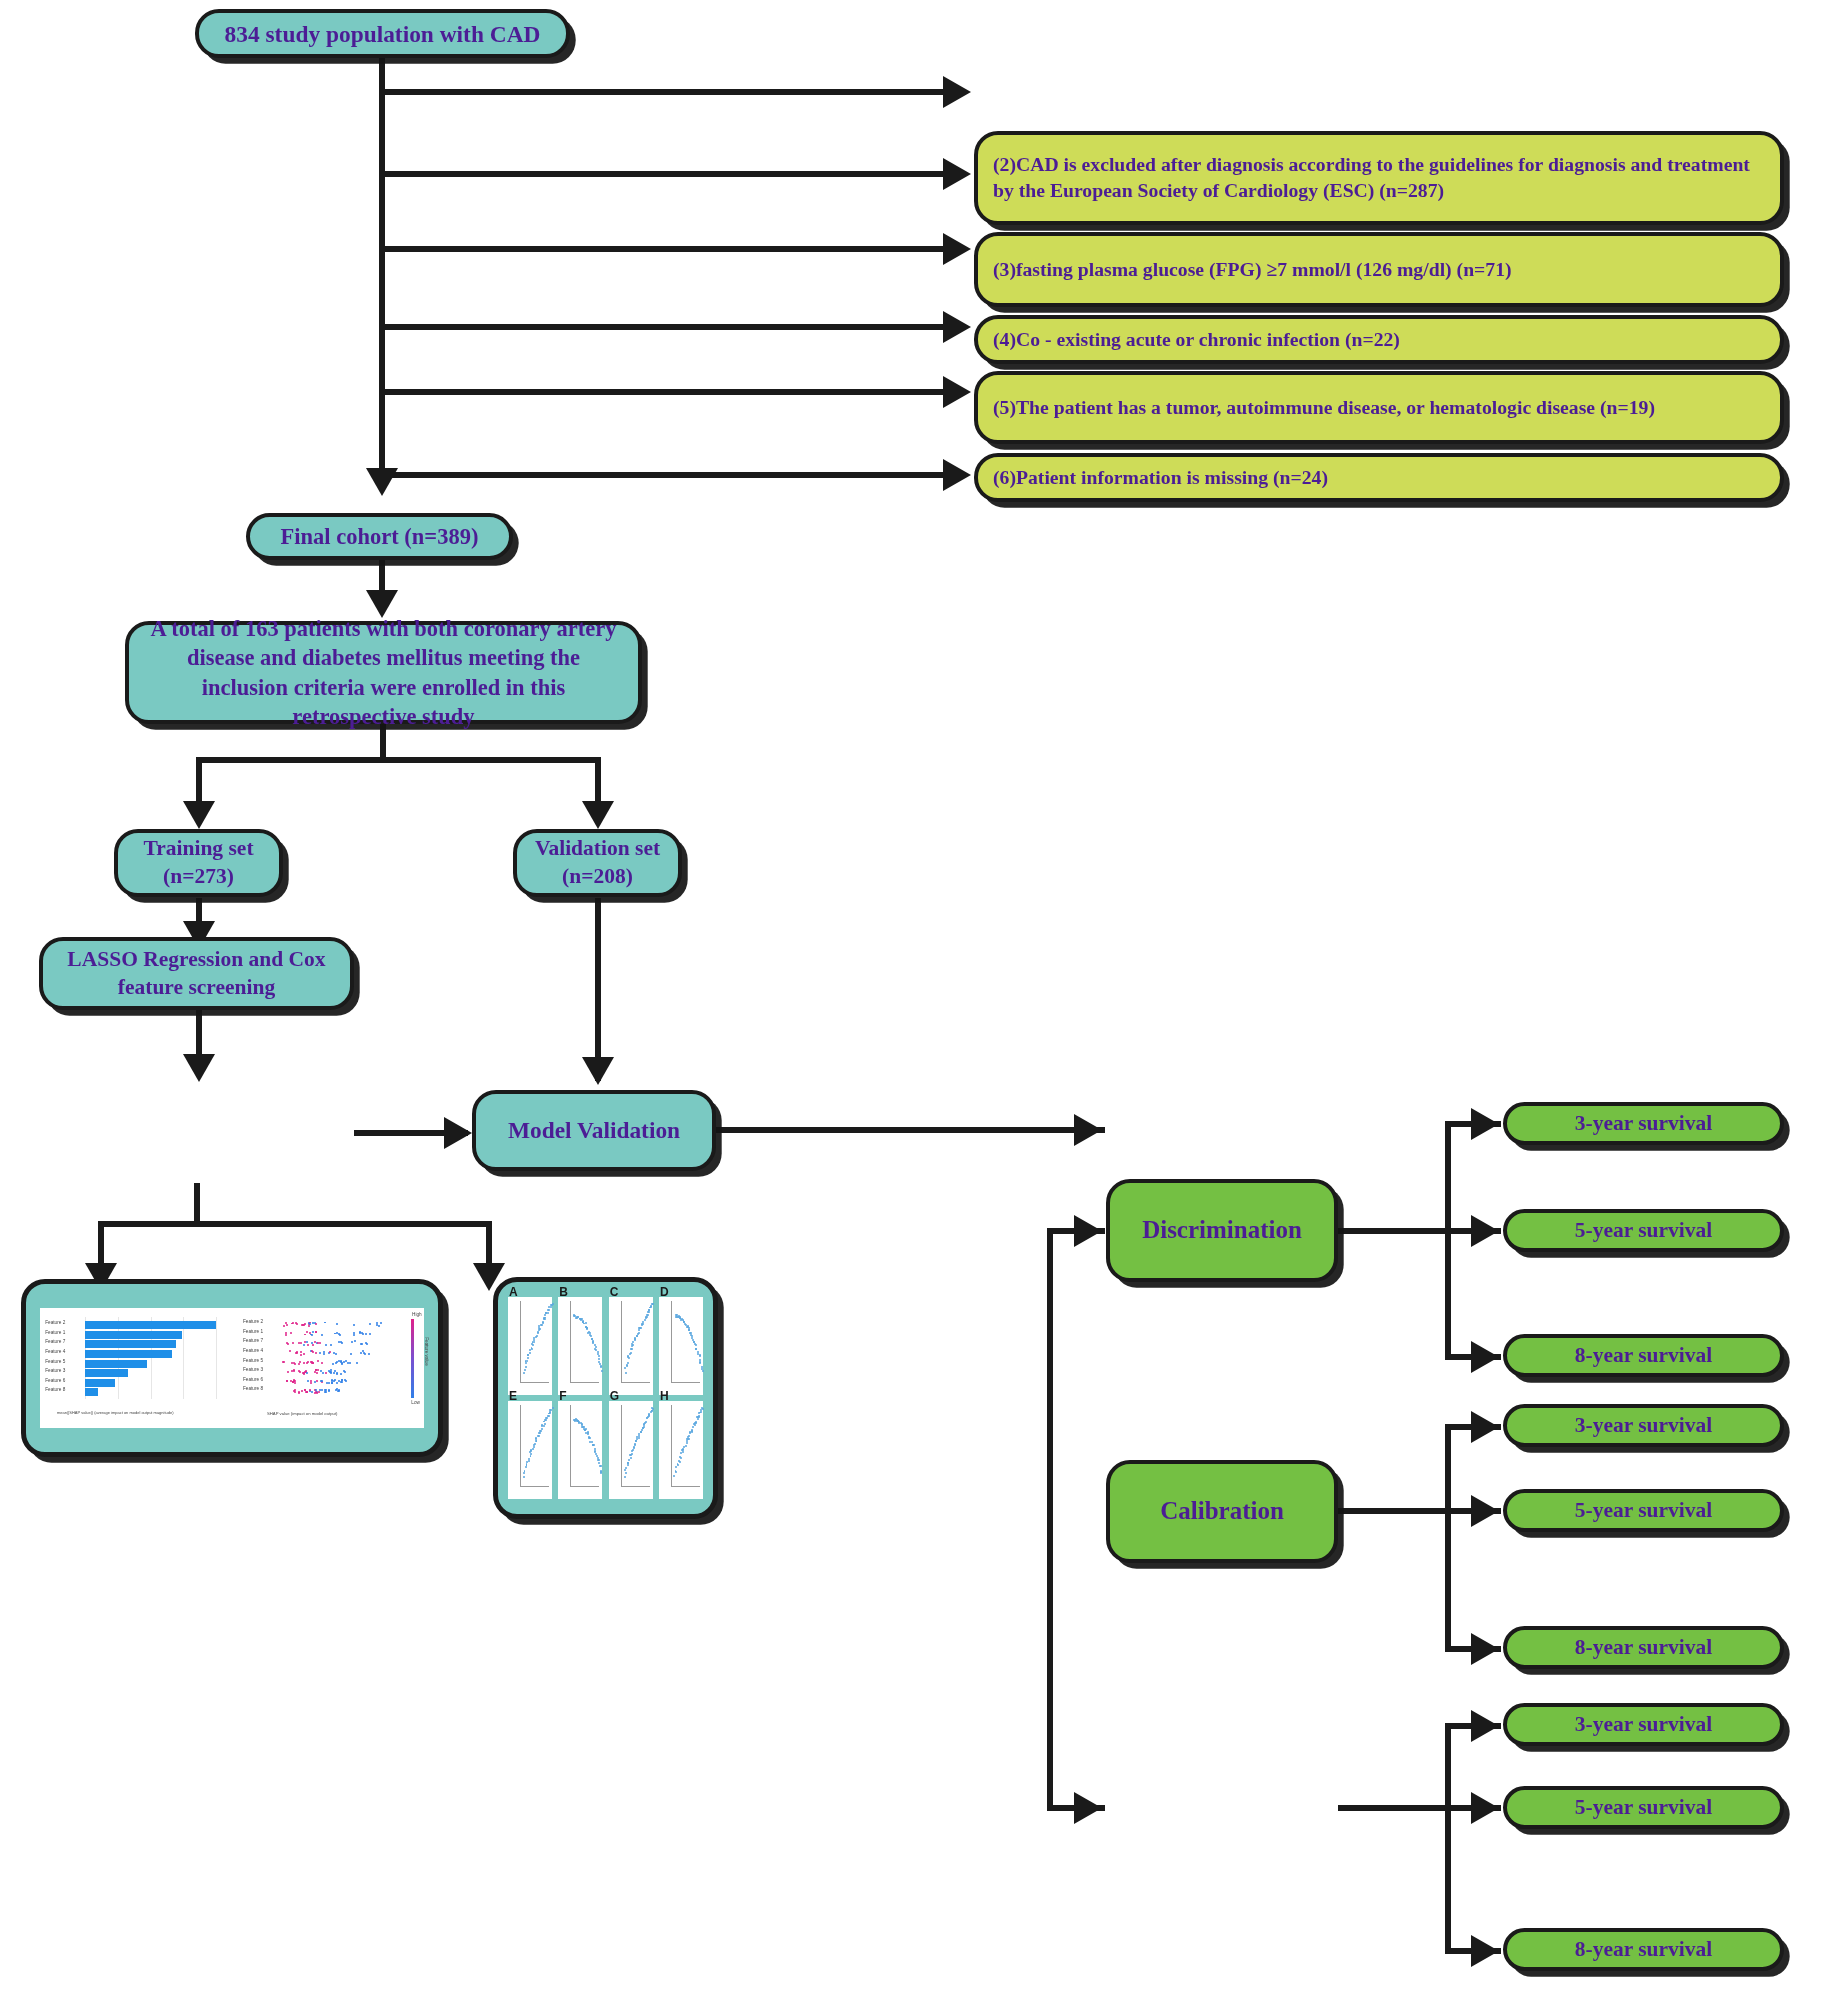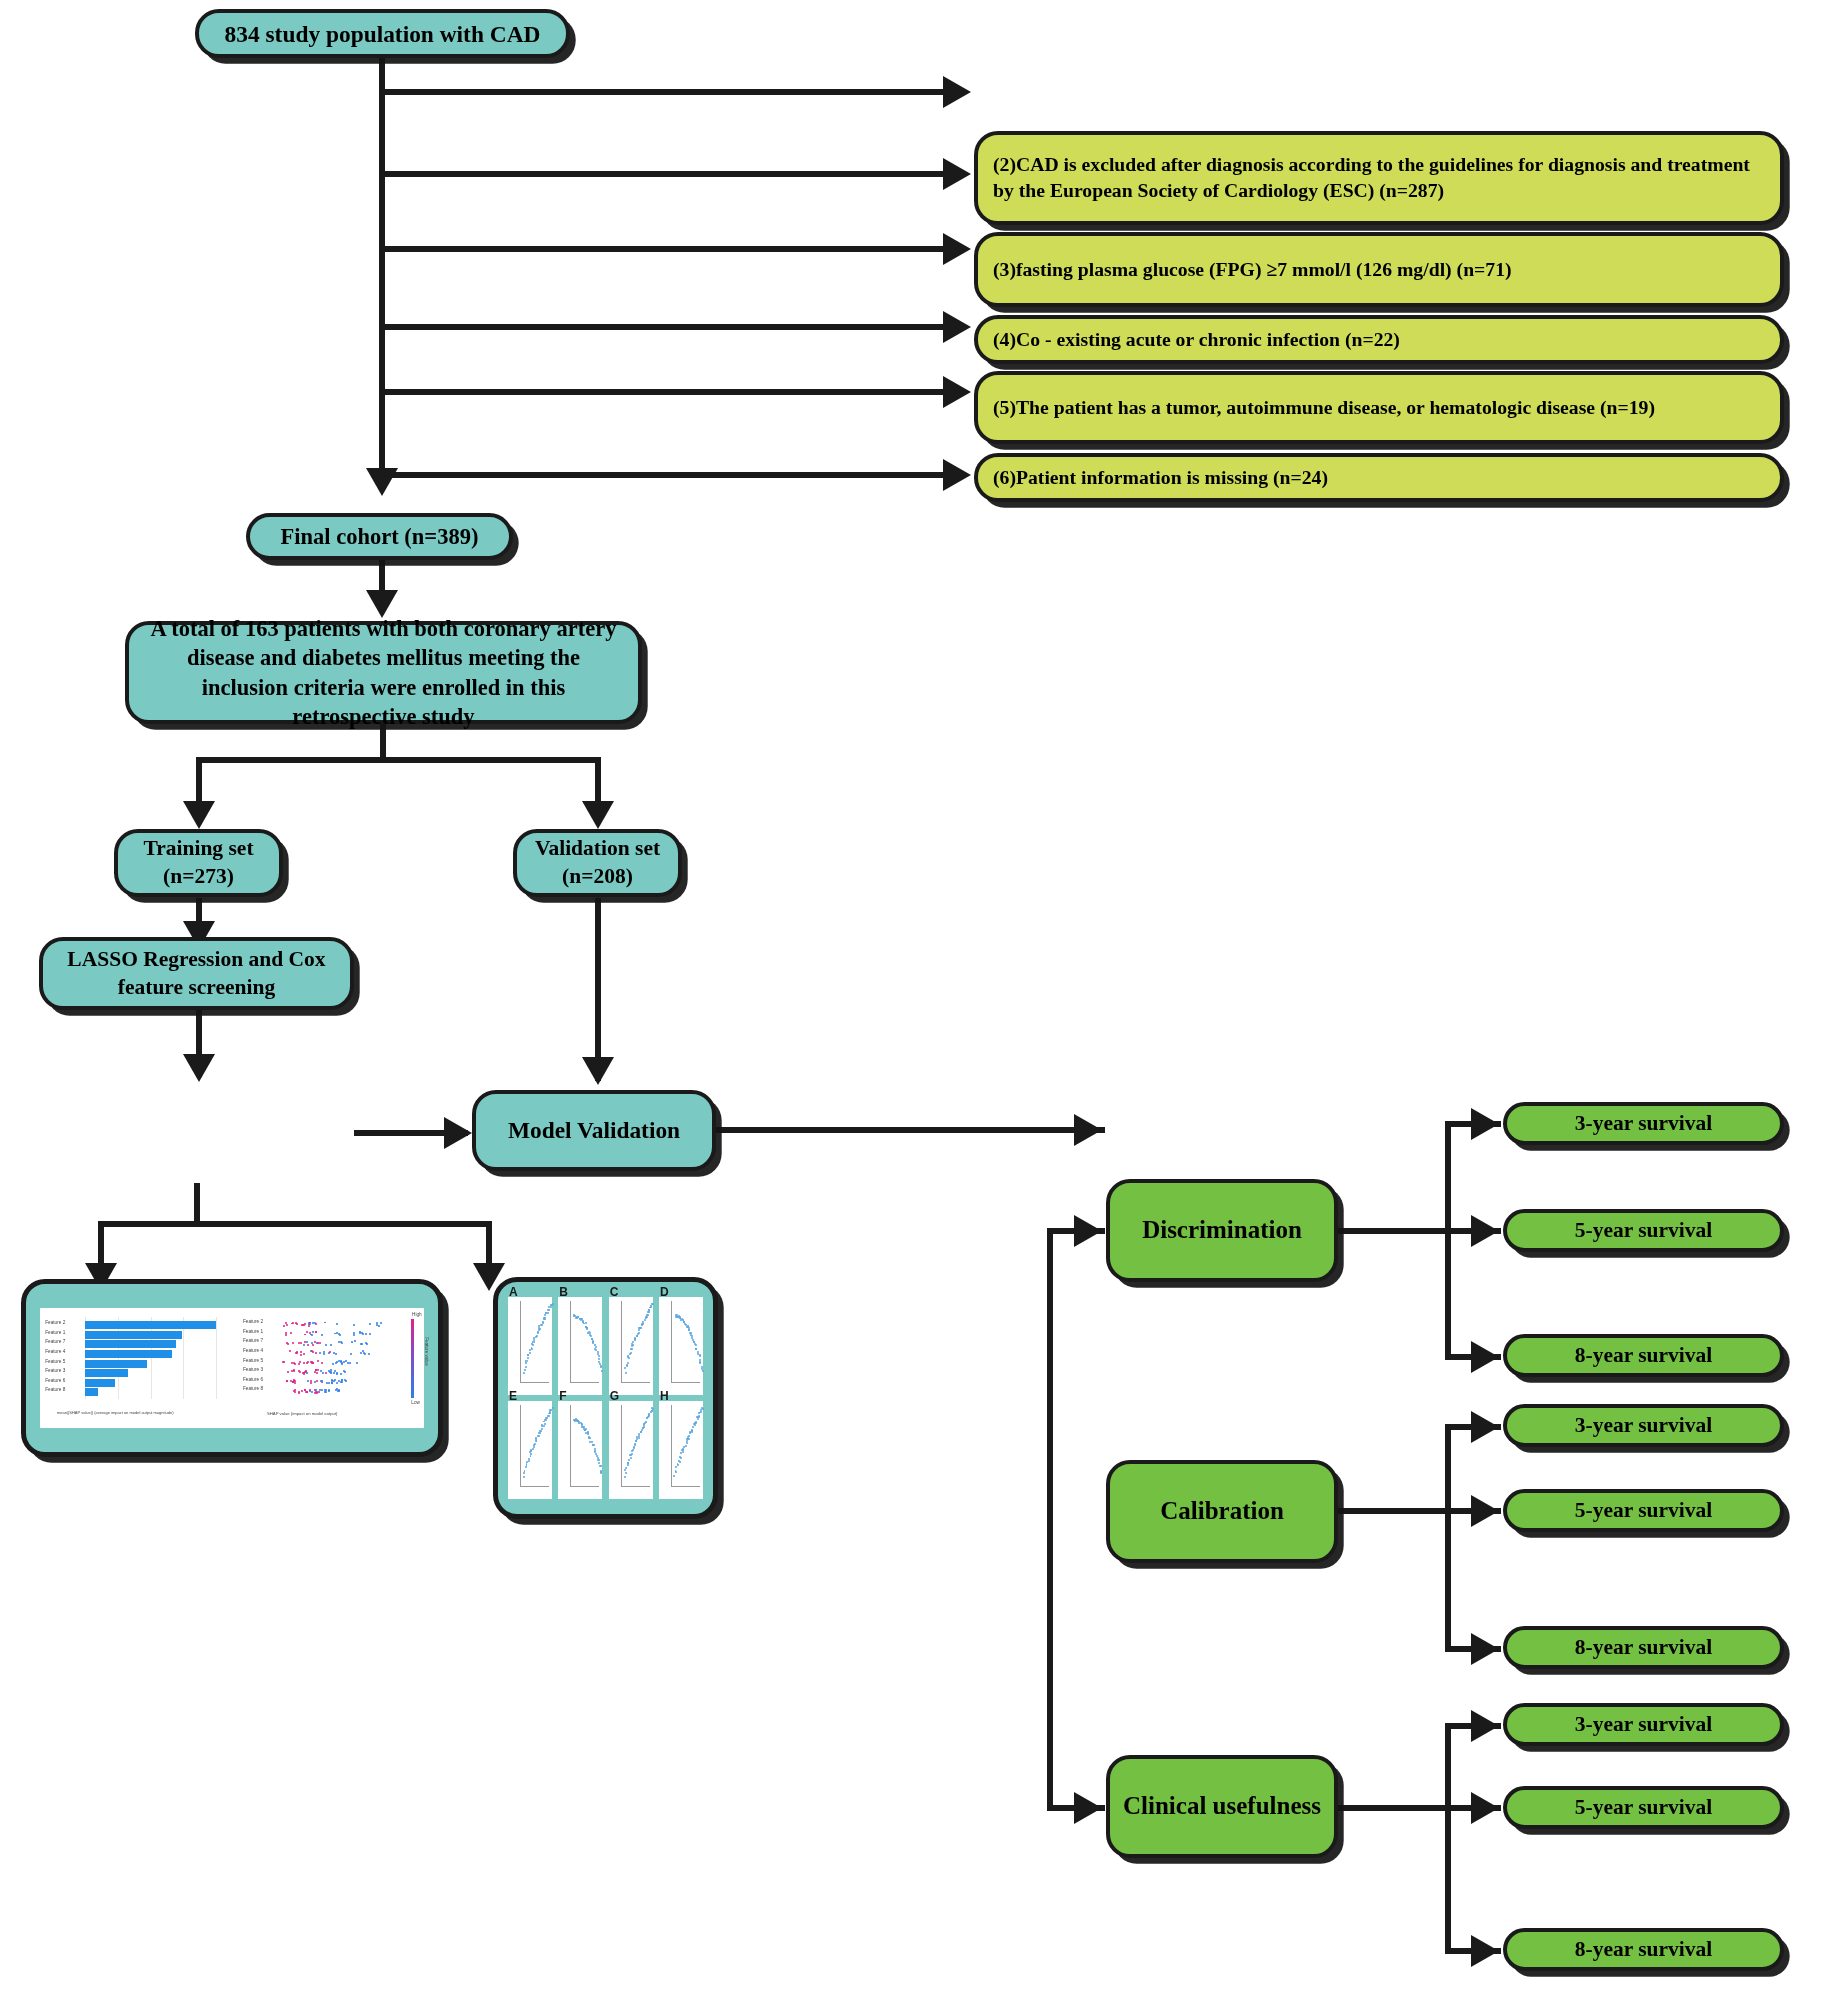--- a/index.html
+++ b/index.html
@@ -10,21 +10,21 @@
   .node{
     position:absolute;
     box-sizing:border-box;
     border:4.7px solid #1a1a1a;
     border-radius:24px;
     display:flex;
     align-items:center;
     justify-content:center;
     text-align:center;
     font-weight:bold;
-    color:#000000;
+    color:#4c1d95;
     line-height:1.30;
     box-shadow:6.6px 6.6px 0 -0.9px rgba(20,20,20,0.92);
     z-index:4;
   }
   .teal{background:#7ac9c2;}
   .lime{background:#cedc58;}
   .green{background:#74c043;}
 
   .node.left-al{justify-content:flex-start;text-align:left;padding-left:15px;}
 
@@ -168,23 +168,20 @@
   <div class="ar ar-r" style="left:1074px;top:1114px;"></div>
 
   <div class="ln h" style="left:1047px;top:1805px;width:58px;"></div>
   <div class="ar ar-r" style="left:1074px;top:1792px;"></div>
 
   <div class="node green" style="left:1106px;top:1179px;width:232px;height:103px;font-size:25px;">
     <span>Discrimination</span>
   </div>
   <div class="node green" style="left:1106px;top:1460px;width:232px;height:103px;font-size:25px;">
     <span>Calibration</span>
-  </div>
-  <div class="node green" style="left:1106px;top:1755px;width:232px;height:103px;font-size:25px;">
-    <span>Clinical usefulness</span>
   </div>
 
   <div class="ln h" style="left:1338px;top:1228px;width:112px;"></div>
   <div class="ln v" style="left:1445px;top:1121px;height:238px;"></div>
   <div class="ln h" style="left:1445px;top:1121px;width:56px;"></div>
   <div class="ar ar-r" style="left:1471px;top:1108px;"></div>
   <div class="ln h" style="left:1445px;top:1228px;width:56px;"></div>
   <div class="ar ar-r" style="left:1471px;top:1215px;"></div>
   <div class="ln h" style="left:1445px;top:1354px;width:56px;"></div>
   <div class="ar ar-r" style="left:1471px;top:1341px;"></div>

